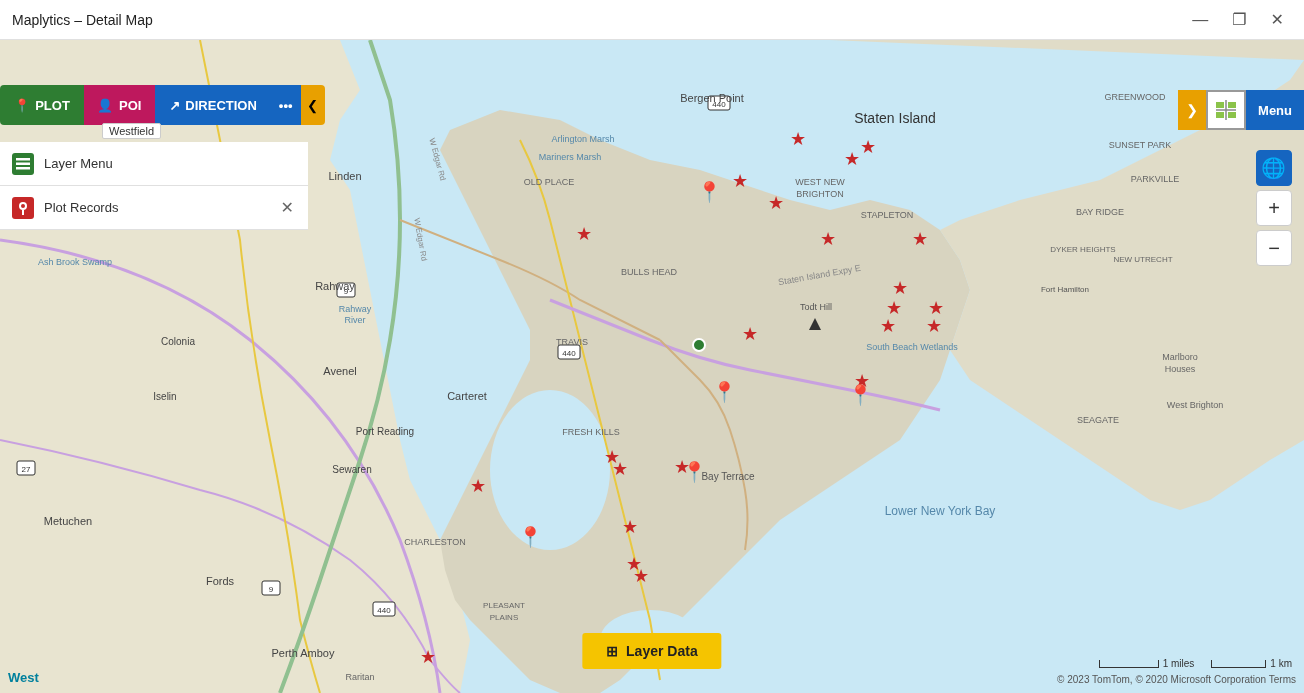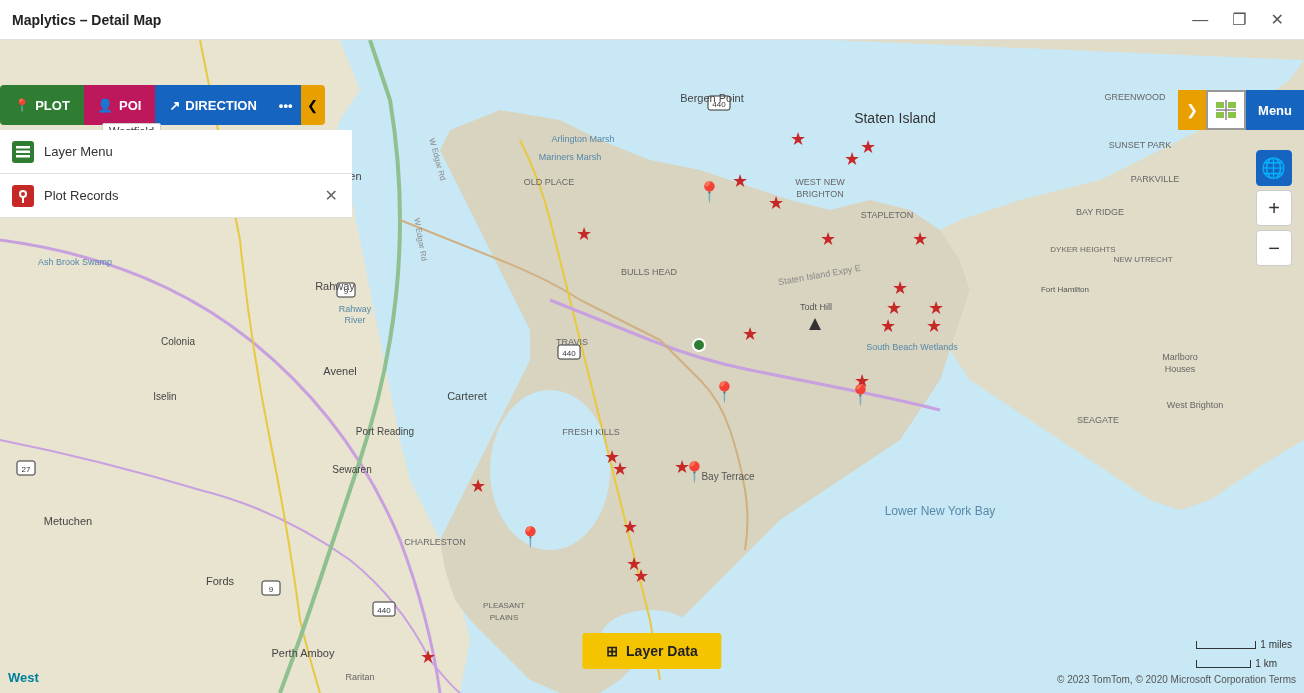--- a/index.html
+++ b/index.html
@@ -5,21 +5,21 @@
     * { margin: 0; padding: 0; box-sizing: border-box; }
     body { width: 1304px; height: 693px; overflow: hidden; font-family: 'Segoe UI', Arial, sans-serif; background: #fff; }
 
     
     #title-bar {
       position: absolute; top: 0; left: 0; width: 1304px; height: 40px;
       background: #fff; border-bottom: 1px solid #e0e0e0;
       display: flex; align-items: center; justify-content: space-between;
       padding: 0 12px; z-index: 100;
     }
-    #title-text { font-size: 14px; color: #222; font-weight: 700; }
+    #title-text { font-size: 14px; color: #222; font-weight: 400; }
     #title-controls { display: flex; gap: 8px; align-items: center; }
     .title-btn { background: none; border: none; cursor: pointer; font-size: 16px; color: #555; padding: 4px 8px; }
 
     
     #map-container {
       position: absolute; top: 40px; left: 0; width: 1304px; height: 653px;
       background: #e8e0d0; overflow: hidden;
     }
 
     
@@ -47,21 +47,21 @@
 
     
     #westfield-label {
       position: absolute; top: 43px; left: 102px;
       background: #fff; border: 1px solid #ccc; padding: 1px 6px;
       font-size: 11px; color: #333; z-index: 60; border-radius: 2px;
     }
 
     
     #left-panel {
-      position: absolute; top: 90px; left: 0; width: 352px; z-index: 50;
+      position: absolute; top: 102px; left: 0; width: 308px; z-index: 50;
     }
     .panel-item {
       display: flex; align-items: center; gap: 10px;
       background: #fff; border-bottom: 1px solid #e0e0e0;
       padding: 10px 12px; height: 44px;
     }
     .panel-icon-green {
       width: 22px; height: 22px; background: #2e7d32; border-radius: 3px;
       display: flex; align-items: center; justify-content: center; flex-shrink: 0;
     }
@@ -127,21 +127,21 @@
       position: absolute; bottom: 8px; right: 8px; z-index: 50;
       font-size: 10px; color: #555;
     }
 
     
     #scale-bar {
       position: absolute; bottom: 24px; right: 12px; z-index: 50;
       font-size: 10px; color: #333;
     }
     .scale-line {
-      display: flex; flex-direction: column; gap: 8px;
+      display: flex; flex-direction: row; gap: 17px;
     }
     .scale-row { display: flex; align-items: center; gap: 4px; }
     .scale-tick { height: 8px; border-left: 1px solid #333; border-right: 1px solid #333; border-bottom: 1px solid #333; }
   </style>
 </head>
 <body>
 
 <div id="title-bar">
   <span id="title-text">Maplytics – Detail Map</span>
   <div id="title-controls">

